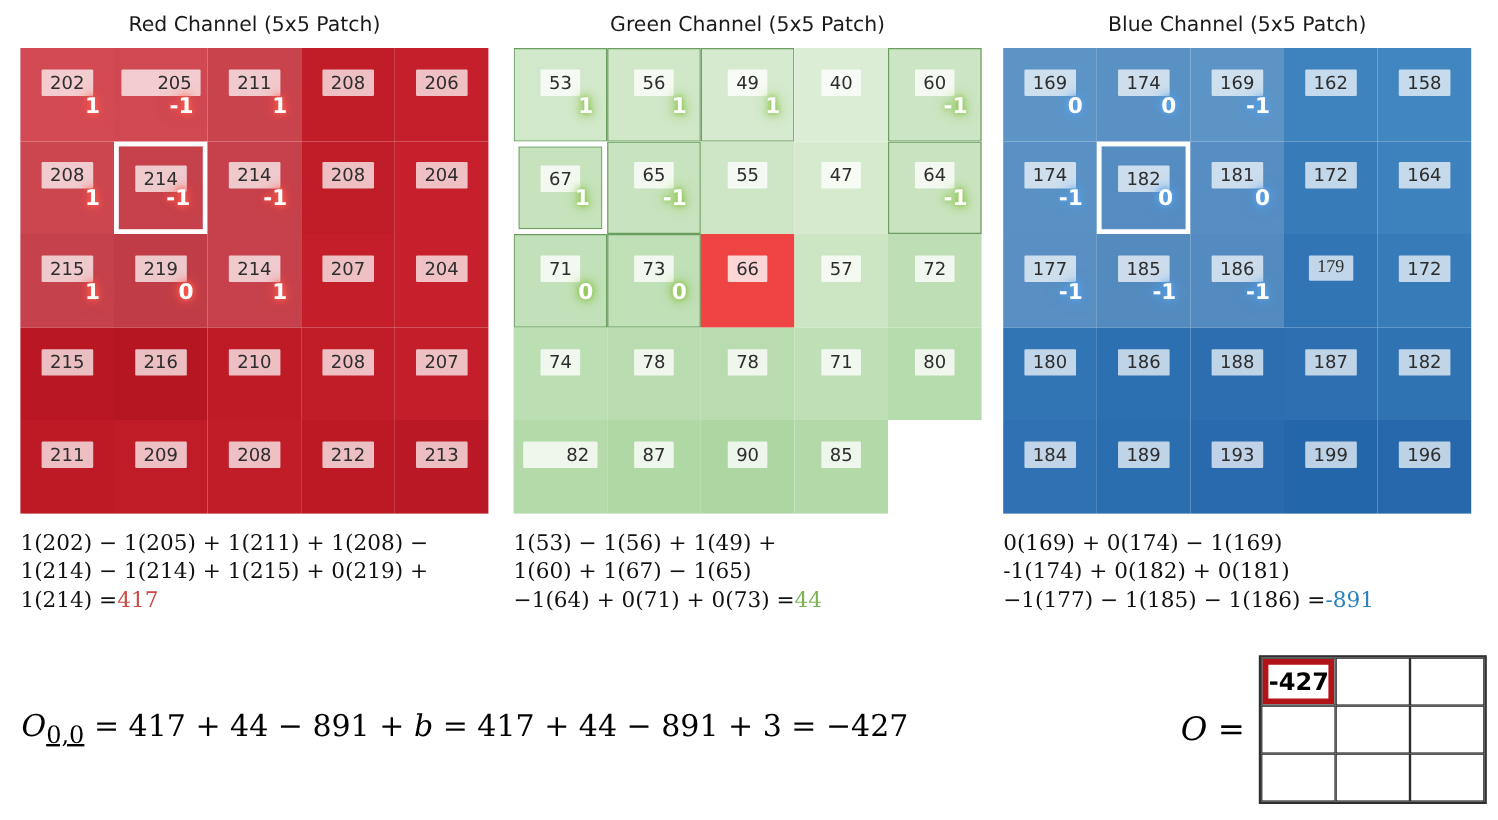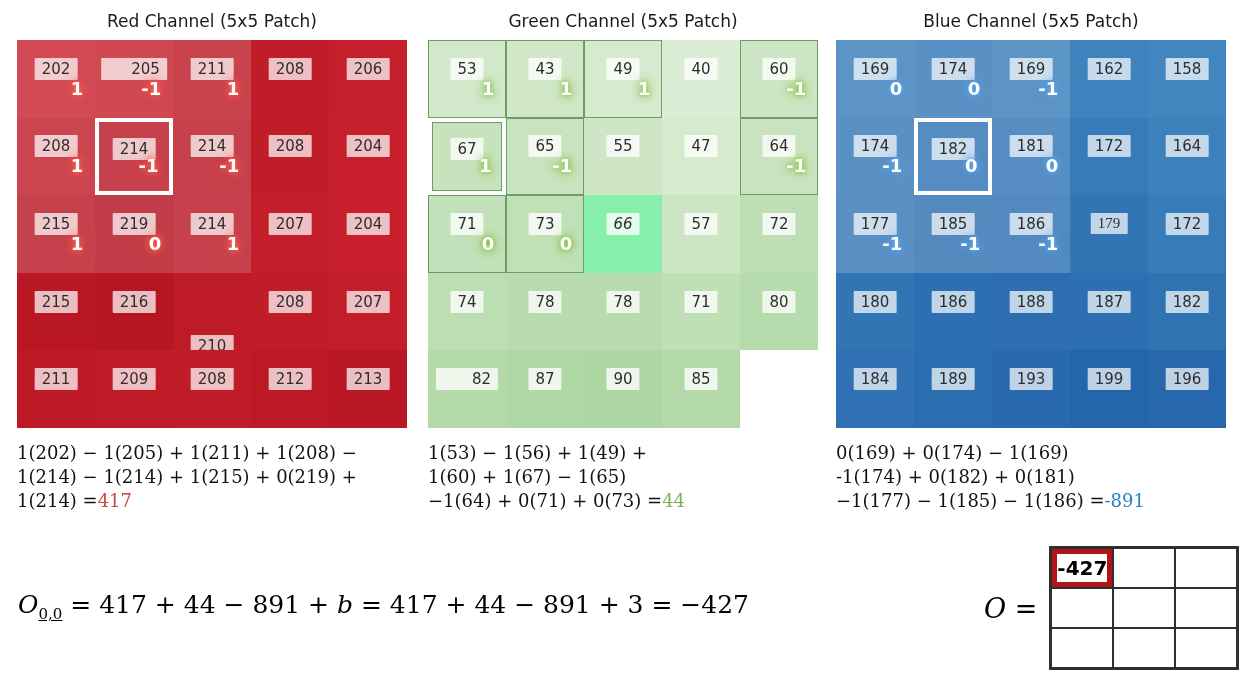--- a/index.html
+++ b/index.html
@@ -12,21 +12,21 @@
   .cell{position:relative;box-sizing:border-box;}
   .cell.center{border:4px solid #fff;}
   .val-box{position:absolute;top:23%;left:50%;transform:translateX(-50%);
            font-size:15px;color:#2d2d2d;padding:2px 7px;border-radius:1px;white-space:nowrap;}
   .weight{position:absolute;top:51%;right:15%;font-size:18px;font-weight:bold;color:#fff;line-height:1;}
   .formula{margin-top:13px;font-family:"DejaVu Serif",serif;font-size:18px;line-height:24px;color:#111;}
   .formula .fline{white-space:nowrap;}
   .result{font-family:"DejaVu Serif",serif;}
   .equation{position:absolute;left:18px;top:590px;font-family:"DejaVu Serif",serif;
             font-size:25px;color:#000;white-space:nowrap;}
-  .equation sub{font-size:15px;text-decoration:underline;}
+  .equation sub{font-size:20px;text-decoration:underline;}
   .mvar{font-style:italic;}
   .omatrix{position:absolute;left:984px;top:546px;display:flex;align-items:center;}
   .olabel{font-family:"DejaVu Serif",serif;font-size:27px;color:#000;margin-right:12px;white-space:nowrap;}
   .mgrid{display:grid;grid-template-columns:repeat(3,62px);grid-template-rows:repeat(3,40px);
          border:2px solid #2f2f2f;background:#fff;}
   .mcell{border:1px solid #2f2f2f;display:flex;align-items:center;justify-content:center;
          font-size:20px;font-weight:bold;color:#000;box-sizing:border-box;}
 </style>
 </head>
 <body>
@@ -90,21 +90,21 @@
         <div class="cell" style="background: rgb(199, 32, 44);">
           <span class="val-box" style="background: rgba(255, 255, 255, 0.72);">204</span>
         </div>
         <div class="cell" style="background: rgb(184, 23, 35);">
           <span class="val-box" style="background: rgba(255, 255, 255, 0.72);">215</span>
         </div>
         <div class="cell" style="background: rgb(182, 22, 34);">
           <span class="val-box" style="background: rgba(255, 255, 255, 0.72);">216</span>
         </div>
         <div class="cell" style="background: rgb(191, 27, 39);">
-          <span class="val-box" style="background: rgba(255, 255, 255, 0.72); margin-top: 44px;">210</span>
+          <span class="val-box" style="background: rgba(255, 255, 255, 0.72);">210</span>
         </div>
         <div class="cell" style="background: rgb(193, 29, 41);">
           <span class="val-box" style="background: rgba(255, 255, 255, 0.72);">208</span>
         </div>
         <div class="cell" style="background: rgb(195, 30, 42);">
           <span class="val-box" style="background: rgba(255, 255, 255, 0.72);">207</span>
         </div>
         <div class="cell" style="background: rgb(189, 26, 38);">
           <span class="val-box" style="background: rgba(255, 255, 255, 0.72);">211</span>
         </div>
@@ -129,21 +129,21 @@
   </section>
 
   <section class="channel ch1">
     <h2 class="title">Green Channel (5x5 Patch)</h2>
     <div class="patch">
         <div class="cell" style="background: rgb(210, 232, 203); box-shadow: rgb(107, 158, 96) 0px 0px 0px 1px inset;">
           <span class="val-box" style="background: rgba(255, 255, 255, 0.78);">53</span>
           <span class="weight" style="text-shadow: rgb(139, 195, 74) 0px 0px 4px, rgb(139, 195, 74) 0px 0px 8px, rgb(139, 195, 74) 0px 0px 12px;">1</span>
         </div>
         <div class="cell" style="background: rgb(208, 231, 200); box-shadow: rgb(107, 158, 96) 0px 0px 0px 1px inset;">
-          <span class="val-box" style="background: rgba(255, 255, 255, 0.78);">43</span>
+          <span class="val-box" style="background: rgba(255, 255, 255, 0.78);">56</span>
           <span class="weight" style="text-shadow: rgb(139, 195, 74) 0px 0px 4px, rgb(139, 195, 74) 0px 0px 8px, rgb(139, 195, 74) 0px 0px 12px;">1</span>
         </div>
         <div class="cell" style="background: rgb(214, 234, 207); box-shadow: rgb(107, 158, 96) 0px 0px 0px 1px inset;">
           <span class="val-box" style="background: rgba(255, 255, 255, 0.78);">49</span>
           <span class="weight" style="text-shadow: rgb(139, 195, 74) 0px 0px 4px, rgb(139, 195, 74) 0px 0px 8px, rgb(139, 195, 74) 0px 0px 12px;">1</span>
         </div>
         <div class="cell" style="background: rgb(220, 237, 214);">
           <span class="val-box" style="background: rgba(255, 255, 255, 0.78);">40</span>
         </div>
         <div class="cell" style="background: rgb(204, 229, 196); box-shadow: rgb(107, 158, 96) 0px 0px 0px 1px inset;">
@@ -169,21 +169,21 @@
           <span class="weight" style="text-shadow: rgb(139, 195, 74) 0px 0px 4px, rgb(139, 195, 74) 0px 0px 8px, rgb(139, 195, 74) 0px 0px 12px;">-1</span>
         </div>
         <div class="cell" style="background: rgb(194, 225, 186); box-shadow: rgb(107, 158, 96) 0px 0px 0px 1px inset;">
           <span class="val-box" style="background: rgba(255, 255, 255, 0.78);">71</span>
           <span class="weight" style="text-shadow: rgb(139, 195, 74) 0px 0px 4px, rgb(139, 195, 74) 0px 0px 8px, rgb(139, 195, 74) 0px 0px 12px;">0</span>
         </div>
         <div class="cell" style="background: rgb(192, 224, 184); box-shadow: rgb(107, 158, 96) 0px 0px 0px 1px inset;">
           <span class="val-box" style="background: rgba(255, 255, 255, 0.78);">73</span>
           <span class="weight" style="text-shadow: rgb(139, 195, 74) 0px 0px 4px, rgb(139, 195, 74) 0px 0px 8px, rgb(139, 195, 74) 0px 0px 12px;">0</span>
         </div>
-        <div class="cell" style="background: #86efac; font-style: italic;">
+        <div class="cell" style="background: #ef4444;">
           <span class="val-box" style="background: rgba(255, 255, 255, 0.78);">66</span>
         </div>
         <div class="cell" style="background: rgb(204, 230, 196);">
           <span class="val-box" style="background: rgba(255, 255, 255, 0.78);">57</span>
         </div>
         <div class="cell" style="background: rgb(190, 223, 181);">
           <span class="val-box" style="background: rgba(255, 255, 255, 0.78);">72</span>
         </div>
         <div class="cell" style="background: rgb(188, 222, 179);">
           <span class="val-box" style="background: rgba(255, 255, 255, 0.78);">74</span>

